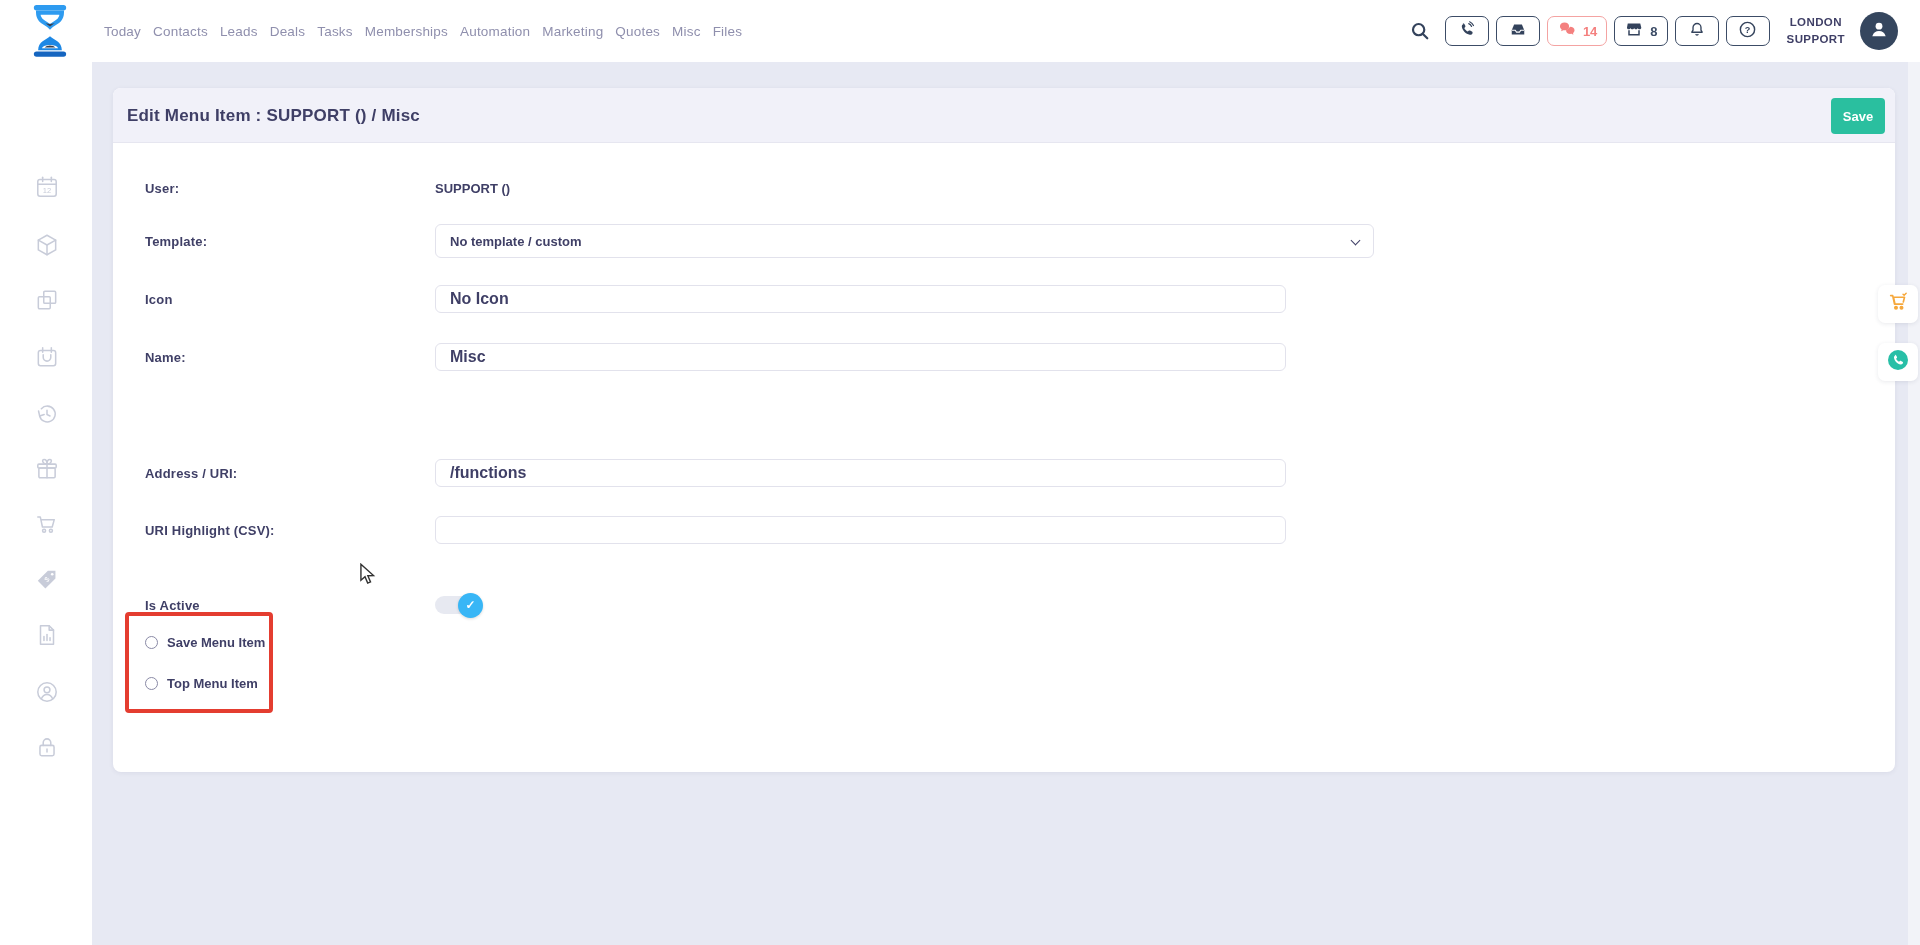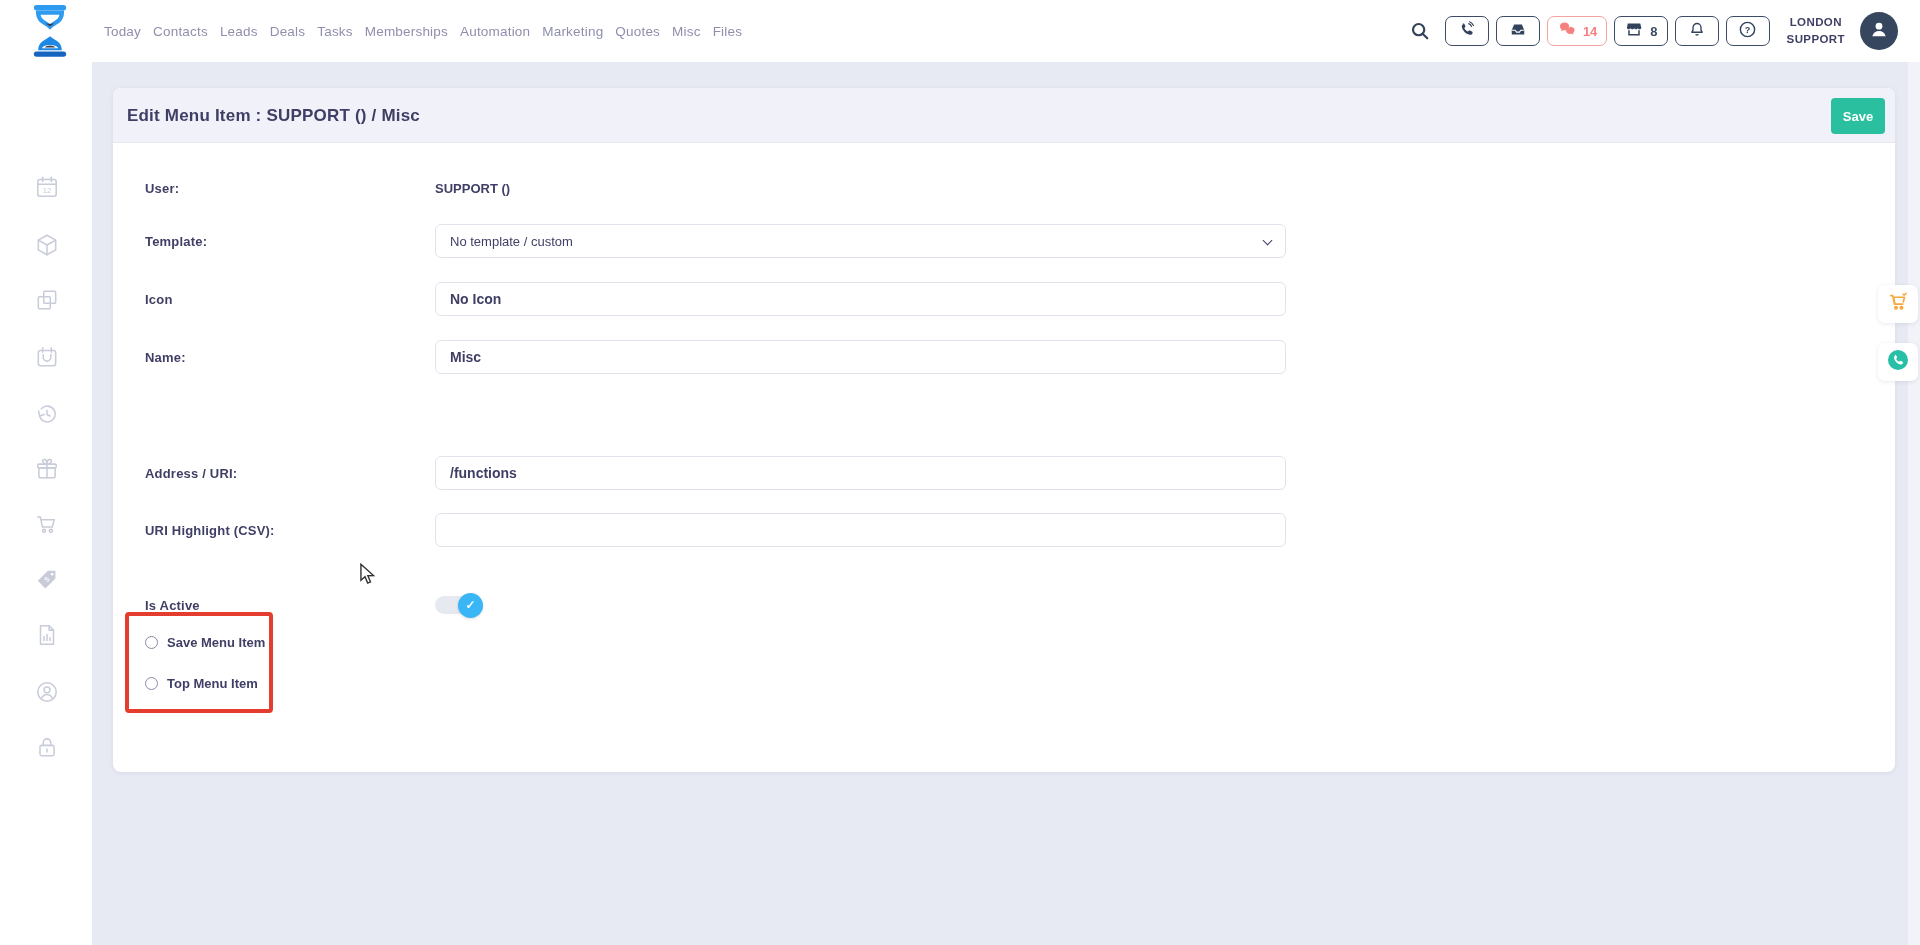--- a/index.html
+++ b/index.html
@@ -33,24 +33,24 @@
   .card-header { position:absolute; left:0; top:0; width:100%; height:55px; background:#f1f1f9;
     border-bottom:1px solid #e6e6f0; border-radius:8px 8px 0 0; }
   .card-title { position:absolute; left:14px; top:0; height:55px; display:flex; align-items:center;
     color:#3f3f66; font-size:17px; font-weight:700; letter-spacing:.2px; }
   .save-btn { position:absolute; right:10px; top:10px; width:54px; height:36px; background:#2abf9f; color:#fff;
     border:none; border-radius:4px; font-size:13px; font-weight:700; font-family:"Liberation Sans",sans-serif; cursor:pointer; }
 
   .frow { position:absolute; left:32px; height:34px; display:flex; align-items:center; }
   .flabel { width:290px; color:#3f3f66; font-size:13px; font-weight:600; letter-spacing:.2px; }
   .fvalue { color:#3f3f66; font-size:13px; font-weight:600; }
-  .txt-input { width:851px; height:34px; border:1px solid #e2e2ec; border-radius:6px; padding:0 14px;
-    font-size:14px; color:#3f3f66; font-weight:600; font-family:"Liberation Sans",sans-serif; background:#fff; outline:none; }
-  .select { width:851px; height:34px; border:1px solid #e2e2ec; border-radius:6px; background:#fff;
-    display:flex; align-items:center; padding:0 14px; font-size:13px; color:#3f3f66; font-weight:400; position:relative; cursor:pointer; }
+  .txt-input { width:851px; height:28px; border:1px solid #e2e2ec; border-radius:6px; padding:0 14px;
+    font-size:16px; color:#3f3f66; font-weight:600; font-family:"Liberation Sans",sans-serif; background:#fff; outline:none; }
+  .select { width:939px; height:34px; border:1px solid #e2e2ec; border-radius:6px; background:#fff;
+    display:flex; align-items:center; padding:0 14px; font-size:13px; color:#3f3f66; font-weight:700; position:relative; cursor:pointer; }
   .chev { position:absolute; right:14px; top:12px; width:7px; height:7px; border-right:1.6px solid #3f3f66;
     border-bottom:1.6px solid #3f3f66; transform:rotate(45deg); }
 
   .toggle { position:relative; width:46px; height:18px; background:#e7e9f1; border-radius:9px; cursor:pointer; }
   .knob { position:absolute; right:-2px; top:-3.5px; width:25px; height:25px; border-radius:50%; background:#38b6f6;
     display:flex; align-items:center; justify-content:center; color:#fff; font-size:12px; font-weight:700;
     box-shadow:0 1px 3px rgba(0,0,0,.15); }
 
   .radio-row { position:absolute; left:32px; height:26px; display:flex; align-items:center; cursor:pointer; }
   .radio-circle { width:13px; height:13px; border:1.6px solid #8a8aa6; border-radius:50%; background:#fff; margin-right:9px; cursor:pointer; }

